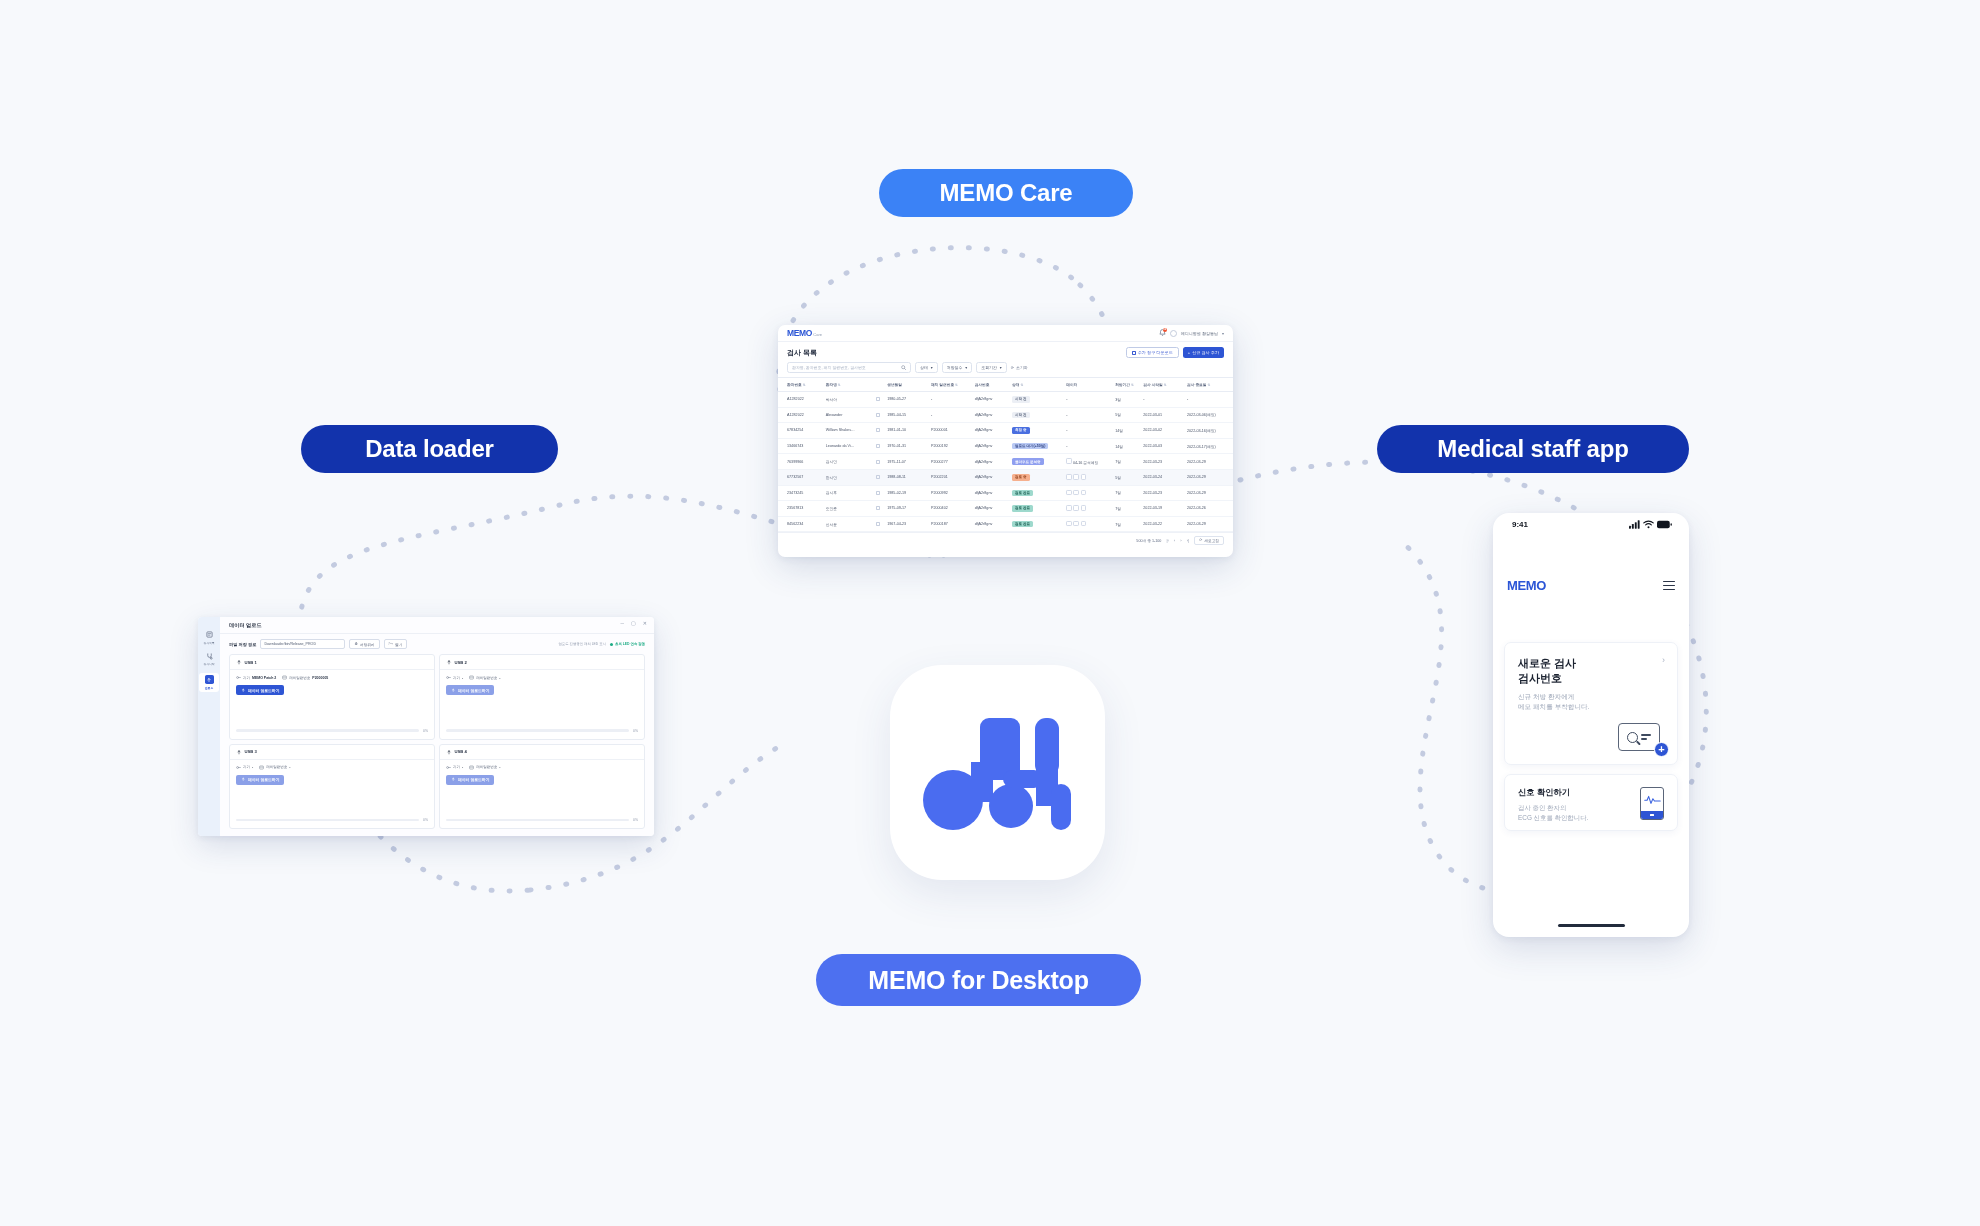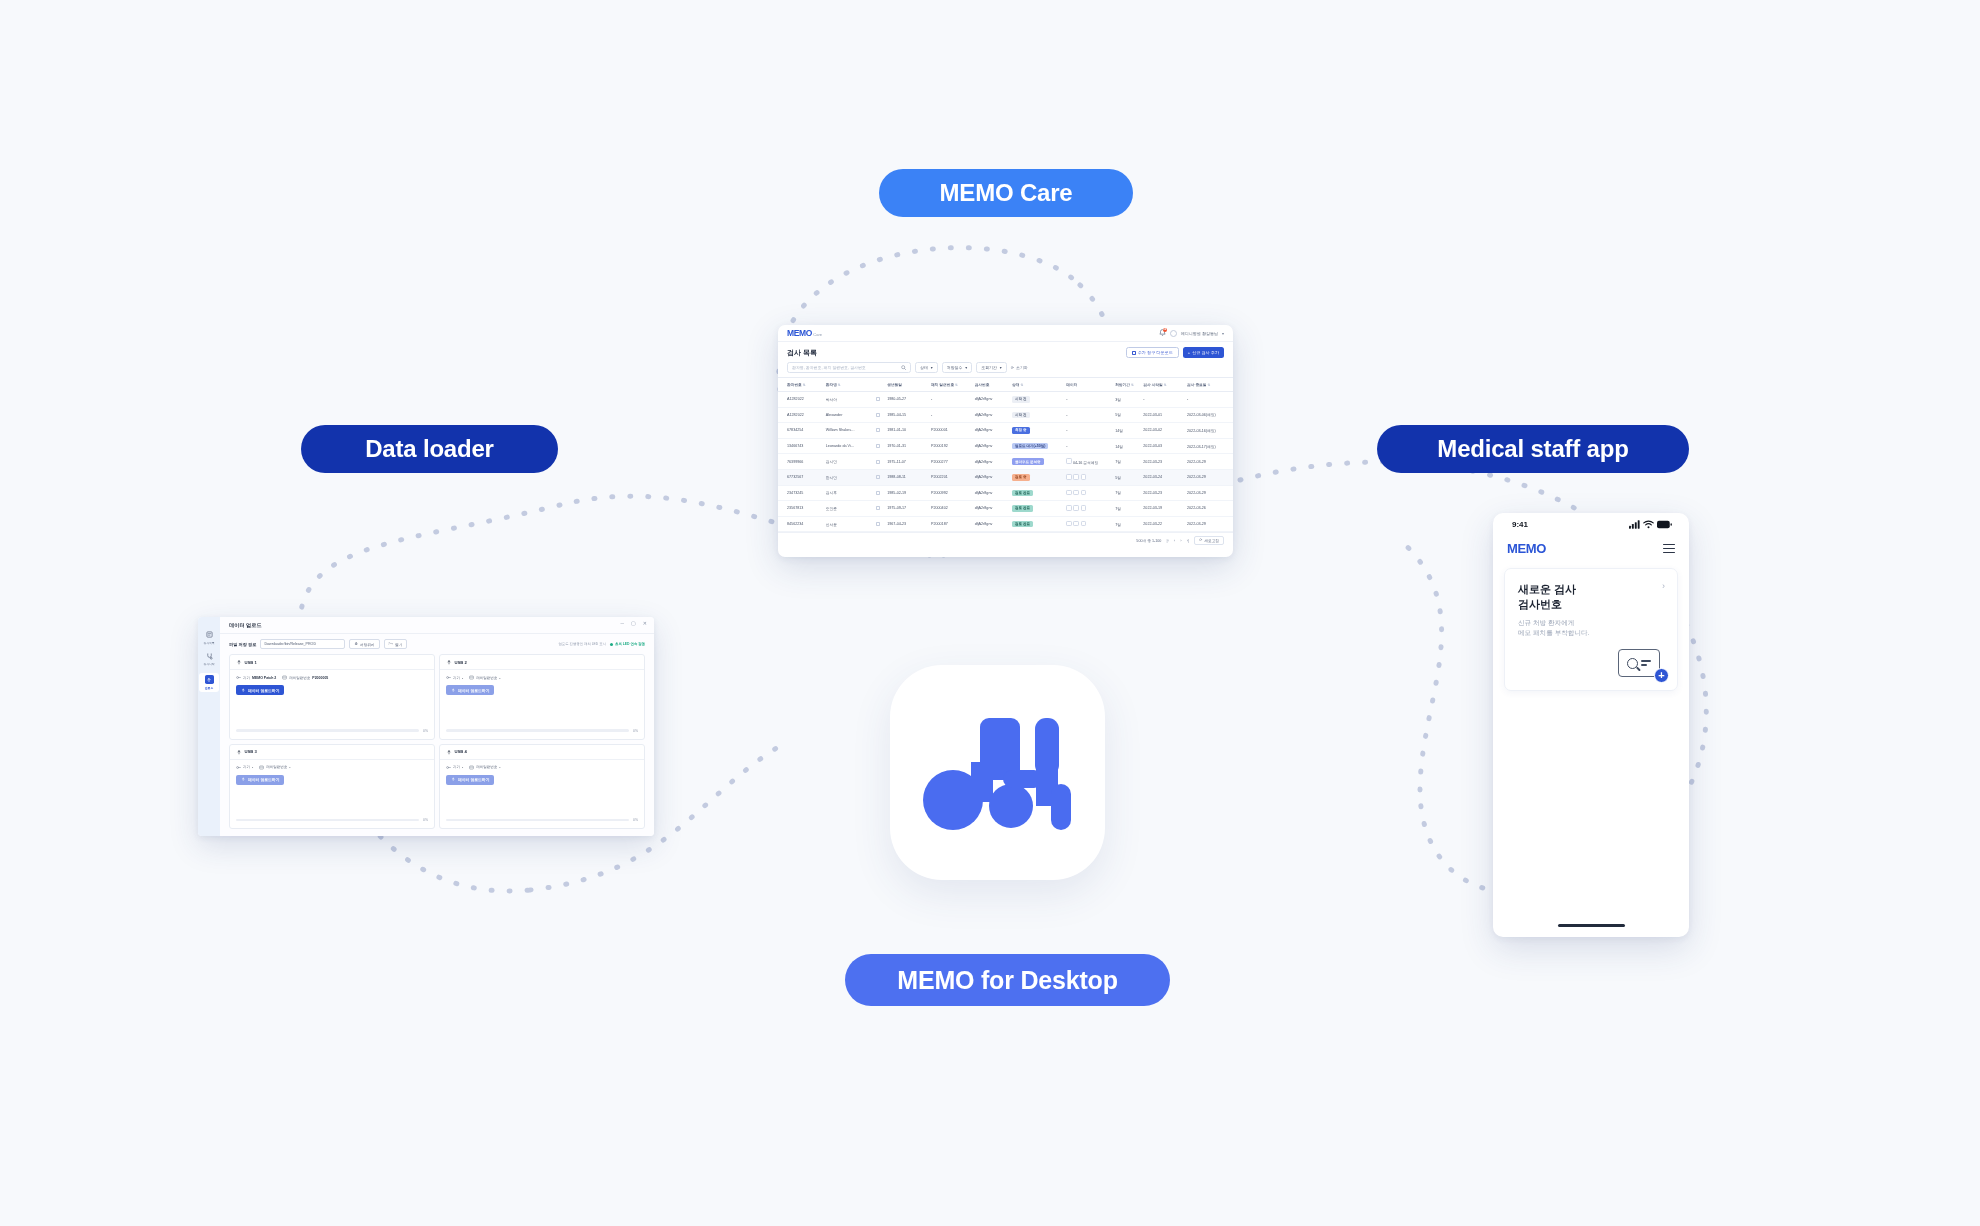--- a/index.html
+++ b/index.html
@@ -20,21 +20,21 @@
     display: flex; align-items: center; justify-content: center;
     border-radius: 999px;
     color: #ffffff;
     font-weight: bold;
     letter-spacing: -0.2px;
     white-space: nowrap;
   }
   .pill-care      { left: 879px;  top: 169px; width: 254px; height: 48px; background: #3b82f6; font-size: 24px; }
   .pill-loader    { left: 301px;  top: 425px; width: 257px; height: 48px; background: #1233ac; font-size: 24px; }
   .pill-medical   { left: 1377px; top: 425px; width: 312px; height: 48px; background: #1233ac; font-size: 24px; }
-  .pill-desktop   { left: 845px;  top: 954px; width: 325px; height: 52px; background: #4d70f0; font-size: 25px; }
+  .pill-desktop   { left: 816px;  top: 954px; width: 325px; height: 52px; background: #4d70f0; font-size: 25px; }
 
   
   #dash {
     position: absolute; left: 778px; top: 325px; width: 455px; height: 232px;
     background: #ffffff;
     border-radius: 7px;
     box-shadow: 0 10px 34px rgba(40,60,120,.16), 0 2px 7px rgba(40,60,120,.08);
     overflow: hidden;
     font-size: 4.2px; color: #303a4d;
   }
@@ -211,23 +211,23 @@
     background: #8ba0e8; color: #fff; font-size: 3.8px; font-weight: bold; white-space: nowrap;
   }
   .usb-upload.on { background: #2e55d4; }
   .usb-prog { margin: auto 6px 6px 6px; display: flex; align-items: center; gap: 4px; }
   .usb-prog .track { flex: 1; height: 2.6px; border-radius: 2px; background: #eceff5; }
   .usb-prog .pct { font-size: 3.4px; color: #8d97aa; }
 
   
   #phone {
     position: absolute; left: 1493px; top: 513px; width: 196px; height: 424px;
-    background: #ffffff; border-radius: 10px;
+    background: #ffffff; border-radius: 16px;
     box-shadow: 0 12px 34px rgba(40,60,120,.15), 0 2px 7px rgba(40,60,120,.07);
-    overflow: hidden; display: flex; flex-direction: column;
+    overflow: hidden; display: flex; flex-direction: column; gap: 37px;
   }
   .ph-status {
     height: 22px; display: flex; align-items: center; justify-content: space-between;
     padding: 0 17px 0 19px;
   }
   .ph-time { font-size: 8px; font-weight: bold; color: #11161f; }
   .ph-sys { display: flex; align-items: center; gap: 3px; }
   .ph-nav {
     height: 27px; display: flex; align-items: center; justify-content: space-between;
     padding: 0 14px;
@@ -816,20 +816,39 @@
         <div class="ph-illus">
           <span class="mag"></span>
           <span class="lines">
               <i></i>
               <i></i>
             </span>
         </div>
         <div class="ph-plus">+</div>
       </div>
 
+      <div class="ph-card ph-card-b">
+        <div>
+          <div class="ph-c2-title">신호 확인하기</div>
+          <div class="ph-c2-desc">
+            <div>검사 중인 환자의</div>
+            <div>ECG 신호를 확인합니다.</div>
+          </div>
+        </div>
+        <div class="ph-device">
+          <span class="scr">
+            <svg width="17" height="11" viewBox="0 0 22 12">
+                <path d="M1 7h3l2-5 3 9 2.5-6 2 3h7.5" fill="none" stroke="#3a62e0" stroke-width="1.4" stroke-linecap="round" stroke-linejoin="round"></path>
+              </svg>
+          </span>
+          <span class="foot">
+              <i></i>
+            </span>
+        </div>
+      </div>
     </div>
 
     <div class="ph-home">
         <i></i>
       </div>
   </div>
 
 </div>
 
 </body></html>

